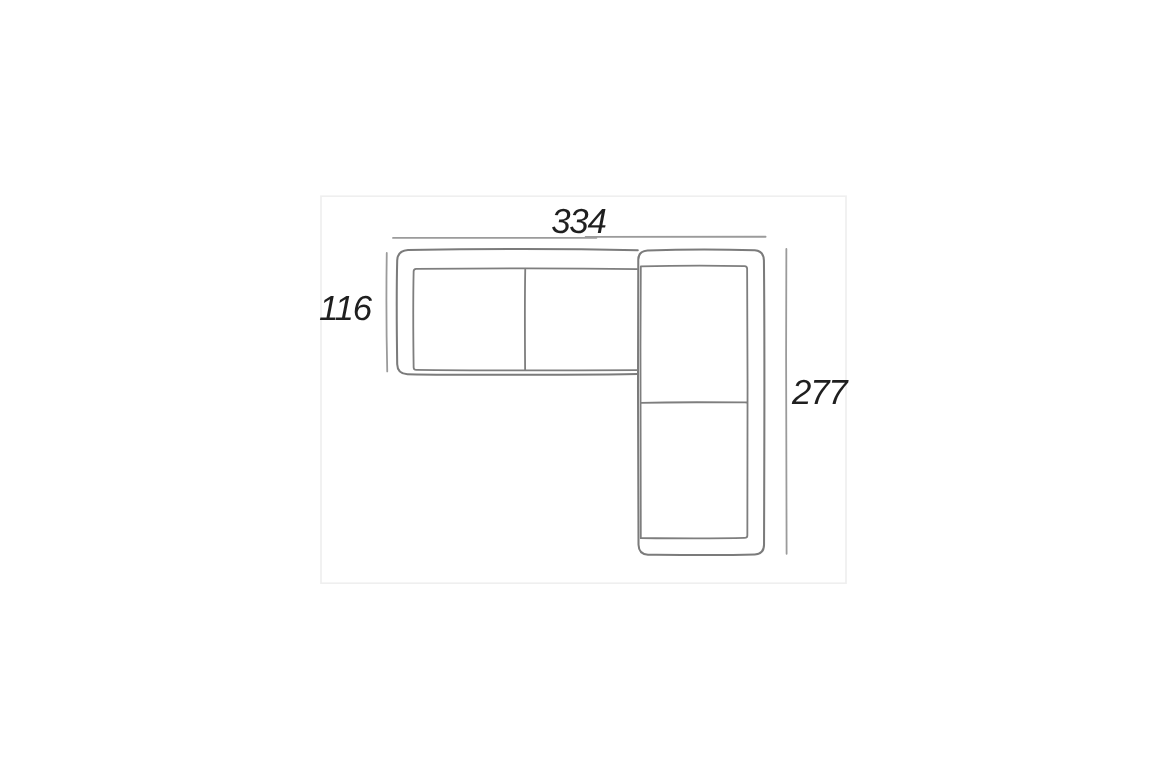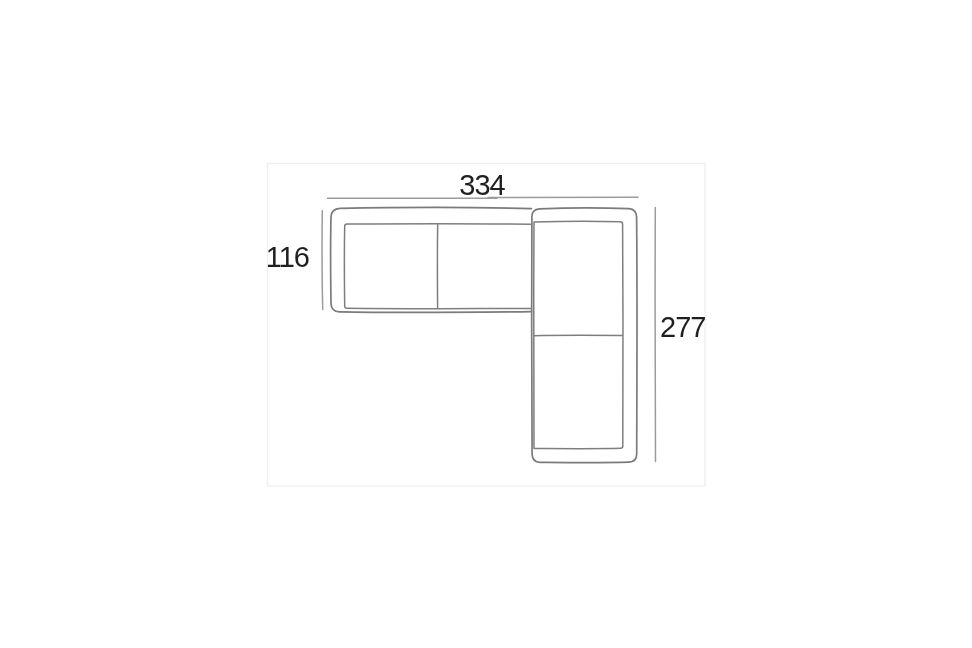--- a/index.html
+++ b/index.html
@@ -9,20 +9,21 @@
     width: 972px;
     height: 648px;
     overflow: hidden;
     font-family: "Liberation Sans", sans-serif;
   }
   .stage {
     position: relative;
     width: 972px;
     height: 648px;
     background: #ffffff;
+    font-style: italic;
   }
   svg { display: block; }
 
   .frame-rect {
     fill: none;
     stroke: #efefef;
     stroke-width: 1.4;
   }
   .outline {
     fill: none;

